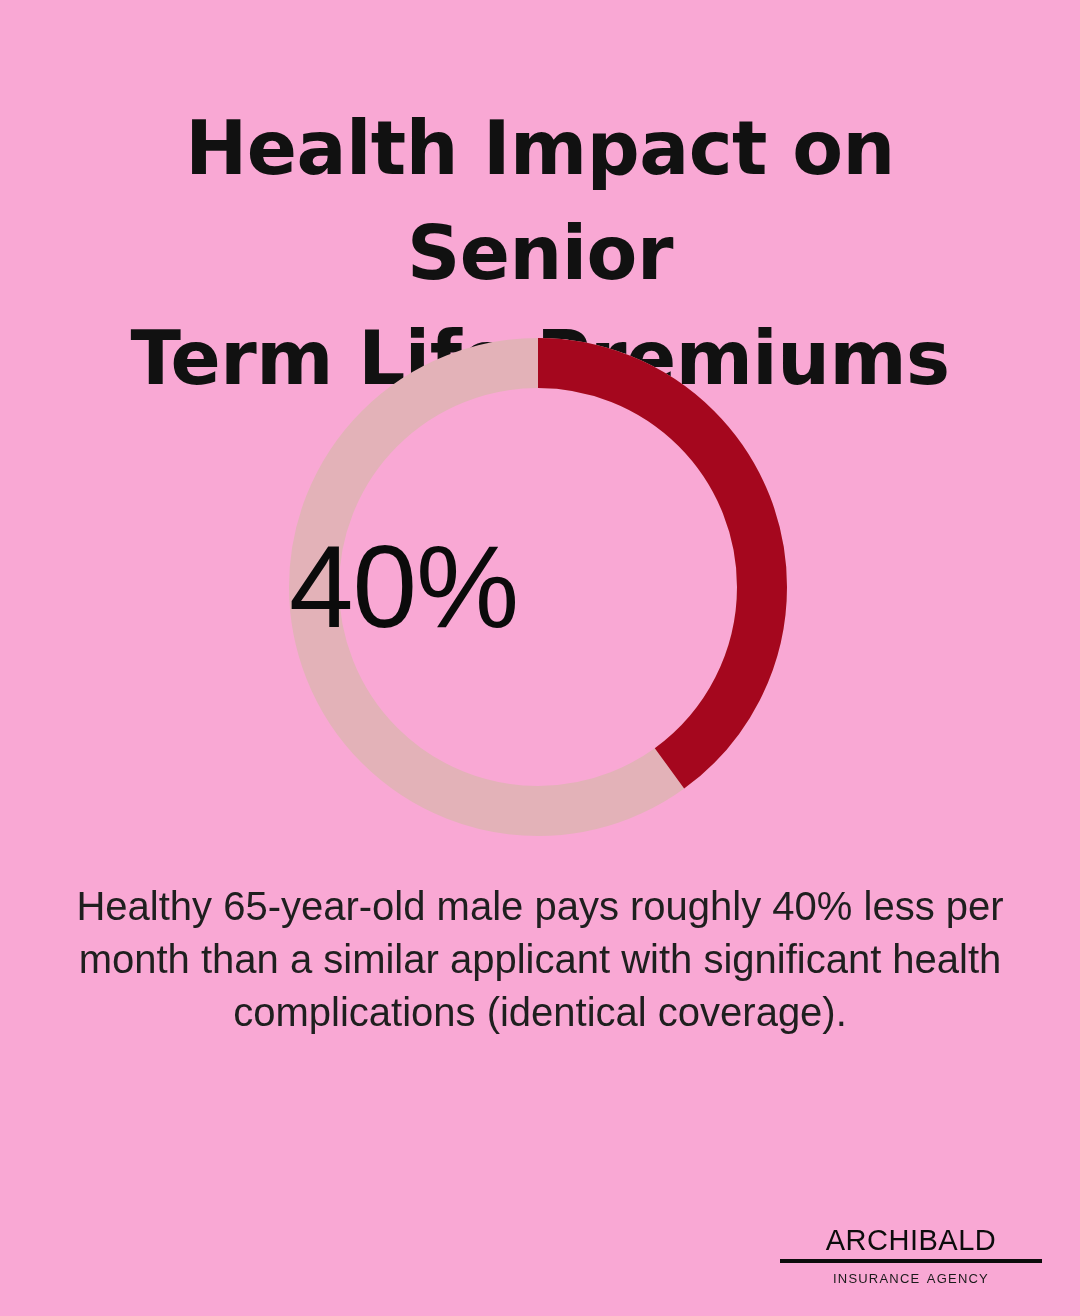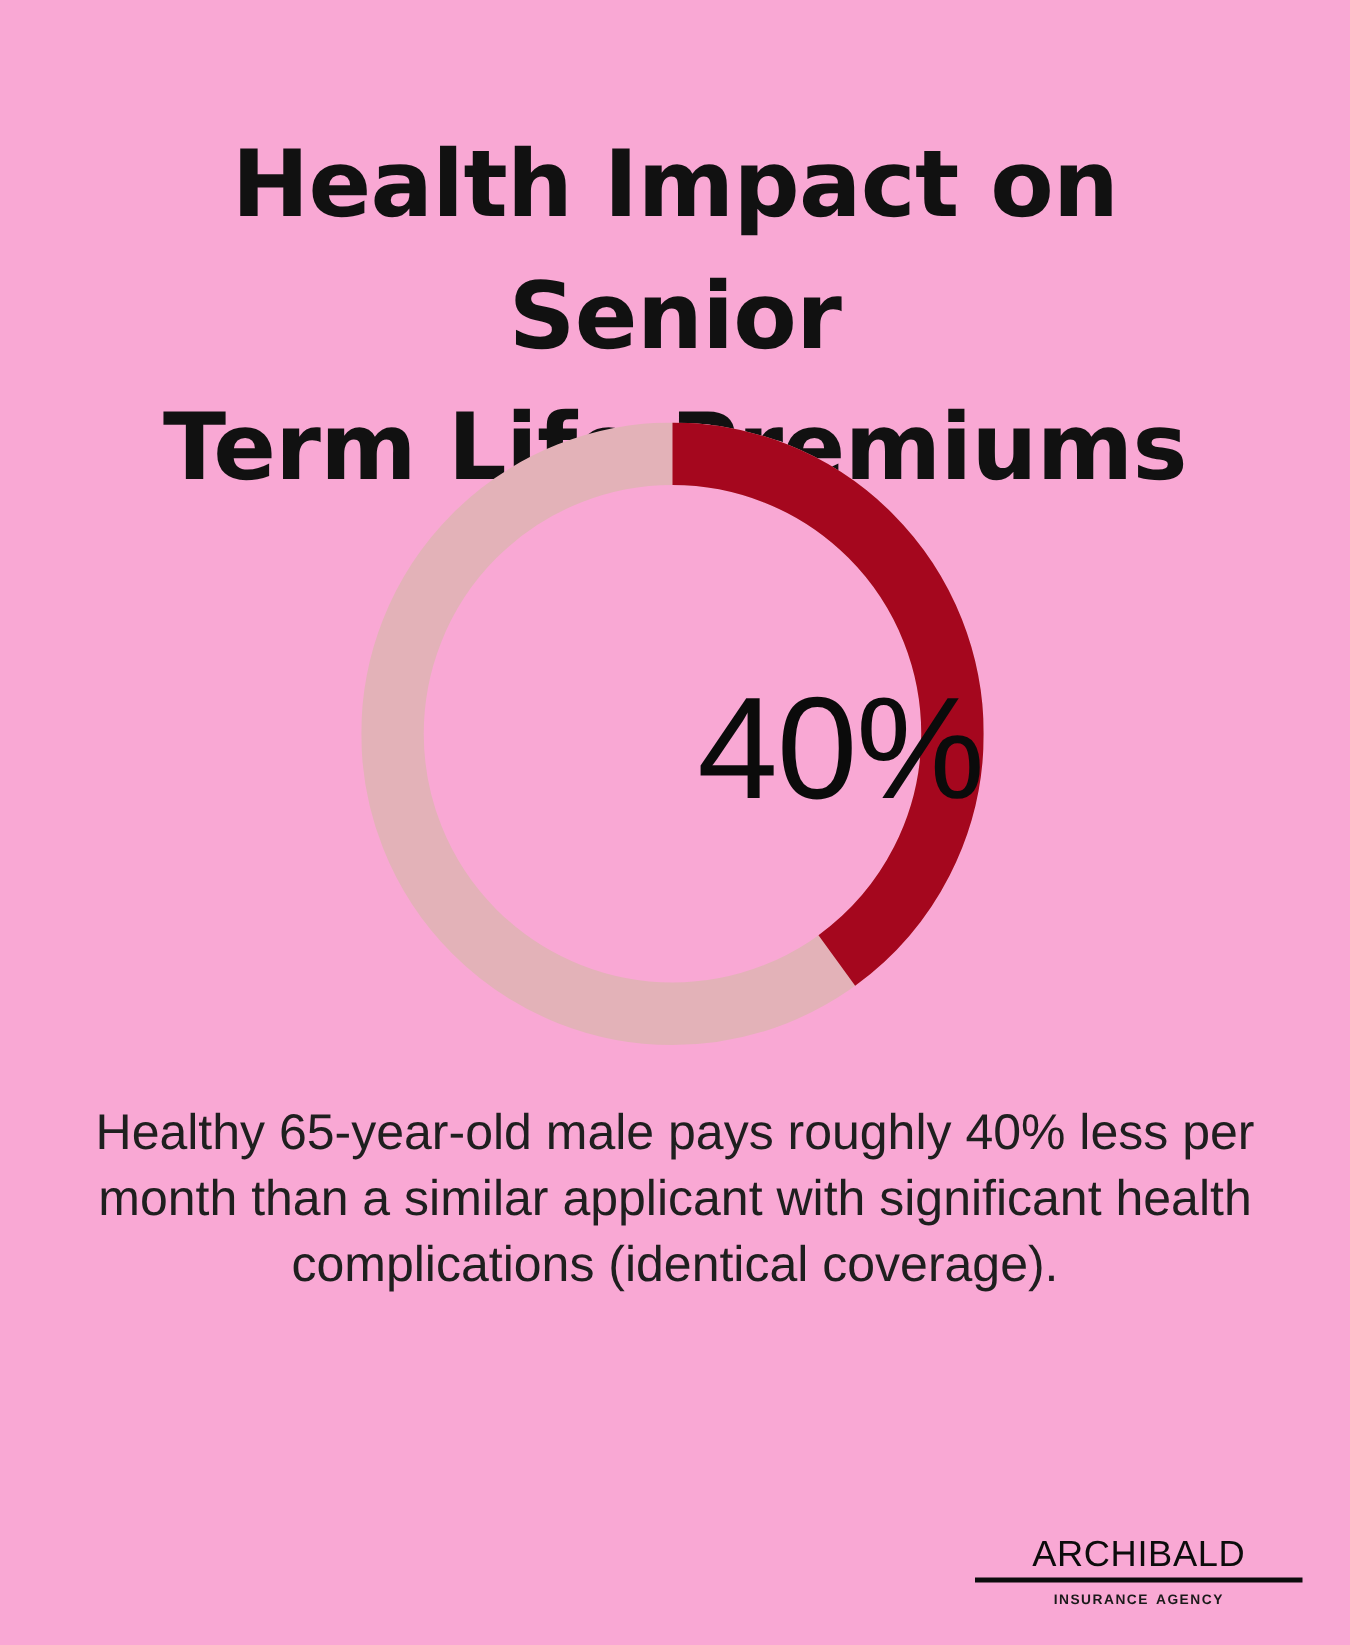--- a/index.html
+++ b/index.html
@@ -52,26 +52,26 @@
     height: 498px;
   }
   .donut-svg {
     display: block;
     width: 498px;
     height: 498px;
   }
   .donut-center-label {
     position: absolute;
     left: 0;
-    top: 11px;
+    top: 0;
     width: 498px;
     height: 498px;
     display: flex;
     align-items: center;
-    justify-content: flex-end;
+    justify-content: flex-start;
     pointer-events: none;
   }
   .donut-center-label span {
     font-family: "Liberation Sans", sans-serif;
     font-size: 116px;
     font-weight: 400;
     color: #0b0b0b;
     letter-spacing: -1px;
     line-height: 1;
   }
@@ -117,22 +117,22 @@
     font-size: 1em;
   }
   .logo-rule {
     width: 100%;
     height: 4px;
     background: #0c0c0c;
     margin: 1px 0 4px 0;
   }
   .logo-sub {
     font-family: "Liberation Sans", sans-serif;
-    font-size: 16px;
-    font-weight: 700;
+    font-size: 19px;
+    font-weight: 400;
     font-variant: small-caps;
     text-transform: lowercase;
     letter-spacing: 1.2px;
     color: #1a1a1a;
     line-height: 1.1;
     display: block;
   }
 </style>
 </head>
 <body>

